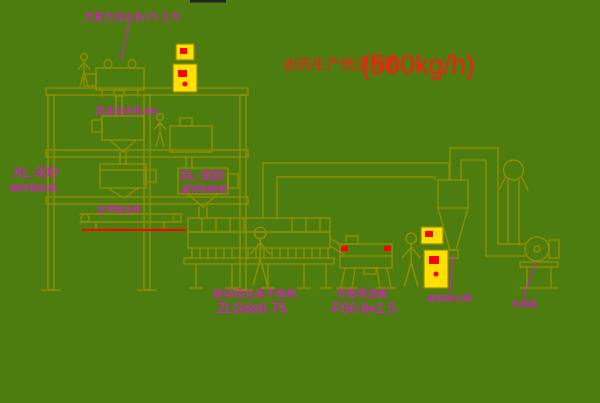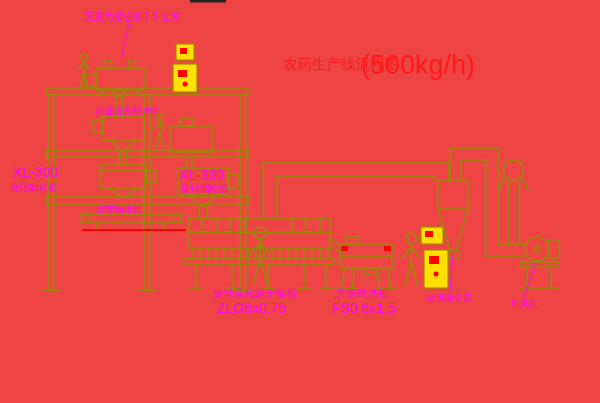--- a/index.html
+++ b/index.html
@@ -1,19 +1,19 @@
 <!DOCTYPE html>
 <html><head>
 <meta charset="utf-8">
 <style>
   html,body{margin:0;padding:0;background:#ffffff;}
   .canvas{
     position:relative;
     width:600px;height:403px;
-    background:#ef4444;
+    background:#4d7c0f;
     overflow:hidden;
     font-family:"Liberation Sans","DejaVu Sans",sans-serif;
   }
   svg{display:block;}
   svg text{font-family:"Liberation Sans","DejaVu Sans",sans-serif;}
 </style>
 </head>
 <body>
 
 <div class="canvas">

